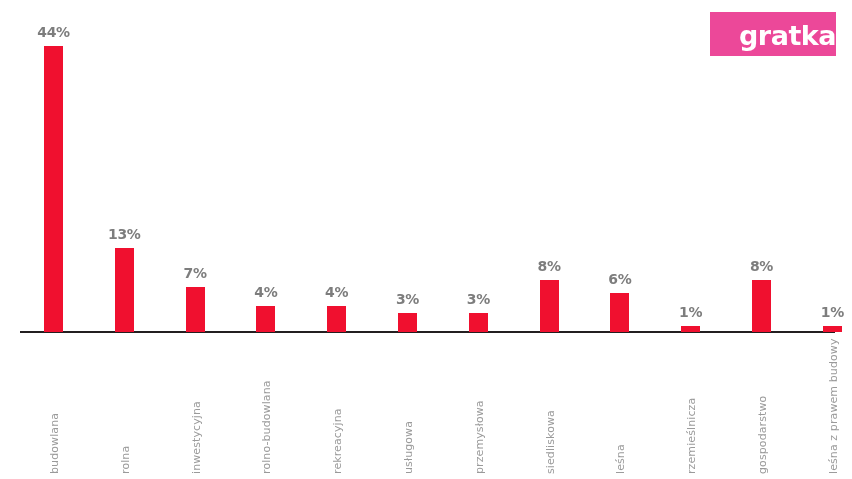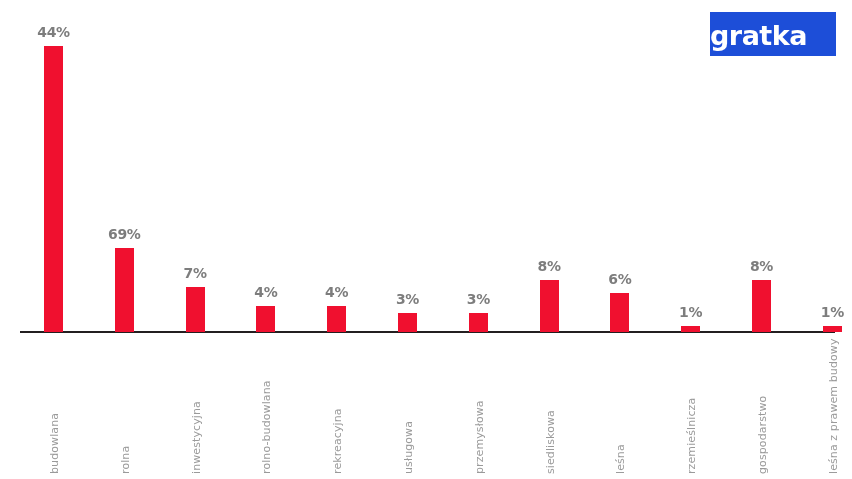--- a/index.html
+++ b/index.html
@@ -21,24 +21,24 @@
     background: #ffffff;
   }
 
   
   #brand-logo {
     position: absolute;
     left: 710px;
     top: 12px;
     width: 126px;
     height: 44px;
-    background: #1d4ed8;
+    background: #ec4899;
     display: flex;
     align-items: center;
-    justify-content: flex-start;
+    justify-content: flex-end;
     overflow: hidden;
   }
   #brand-logo .wordmark {
     color: #ffffff;
     font-family: "DejaVu Sans", sans-serif;
     font-weight: bold;
     font-size: 27px;
     letter-spacing: -0.5px;
     line-height: 1;
     position: relative;
@@ -91,21 +91,21 @@
 <body>
 
 <div id="chart-root">
 
   <div id="plot-area">
     <div id="axis-line"></div>
     <div id="bars-layer">
         <div class="bar-rect" style="left: 44px; width: 19px; height: 286px; bottom: 147px; background: rgb(240, 16, 47);"></div>
         <div class="bar-value" style="color: rgb(125, 125, 125); left: 13.5px; width: 80px; top: 24px;">44%</div>
         <div class="bar-rect" style="left: 114.8px; width: 19px; height: 84.5px; bottom: 147px; background: rgb(240, 16, 47);"></div>
-        <div class="bar-value" style="color: rgb(125, 125, 125); left: 84.3px; width: 80px; top: 225.5px;">69%</div>
+        <div class="bar-value" style="color: rgb(125, 125, 125); left: 84.3px; width: 80px; top: 225.5px;">13%</div>
         <div class="bar-rect" style="left: 185.6px; width: 19px; height: 45.5px; bottom: 147px; background: rgb(240, 16, 47);"></div>
         <div class="bar-value" style="color: rgb(125, 125, 125); left: 155.1px; width: 80px; top: 264.5px;">7%</div>
         <div class="bar-rect" style="left: 256.4px; width: 19px; height: 26px; bottom: 147px; background: rgb(240, 16, 47);"></div>
         <div class="bar-value" style="color: rgb(125, 125, 125); left: 225.9px; width: 80px; top: 284px;">4%</div>
         <div class="bar-rect" style="left: 327.2px; width: 19px; height: 26px; bottom: 147px; background: rgb(240, 16, 47);"></div>
         <div class="bar-value" style="color: rgb(125, 125, 125); left: 296.7px; width: 80px; top: 284px;">4%</div>
         <div class="bar-rect" style="left: 398px; width: 19px; height: 19.5px; bottom: 147px; background: rgb(240, 16, 47);"></div>
         <div class="bar-value" style="color: rgb(125, 125, 125); left: 367.5px; width: 80px; top: 290.5px;">3%</div>
         <div class="bar-rect" style="left: 468.8px; width: 19px; height: 19.5px; bottom: 147px; background: rgb(240, 16, 47);"></div>
         <div class="bar-value" style="color: rgb(125, 125, 125); left: 438.3px; width: 80px; top: 290.5px;">3%</div>

